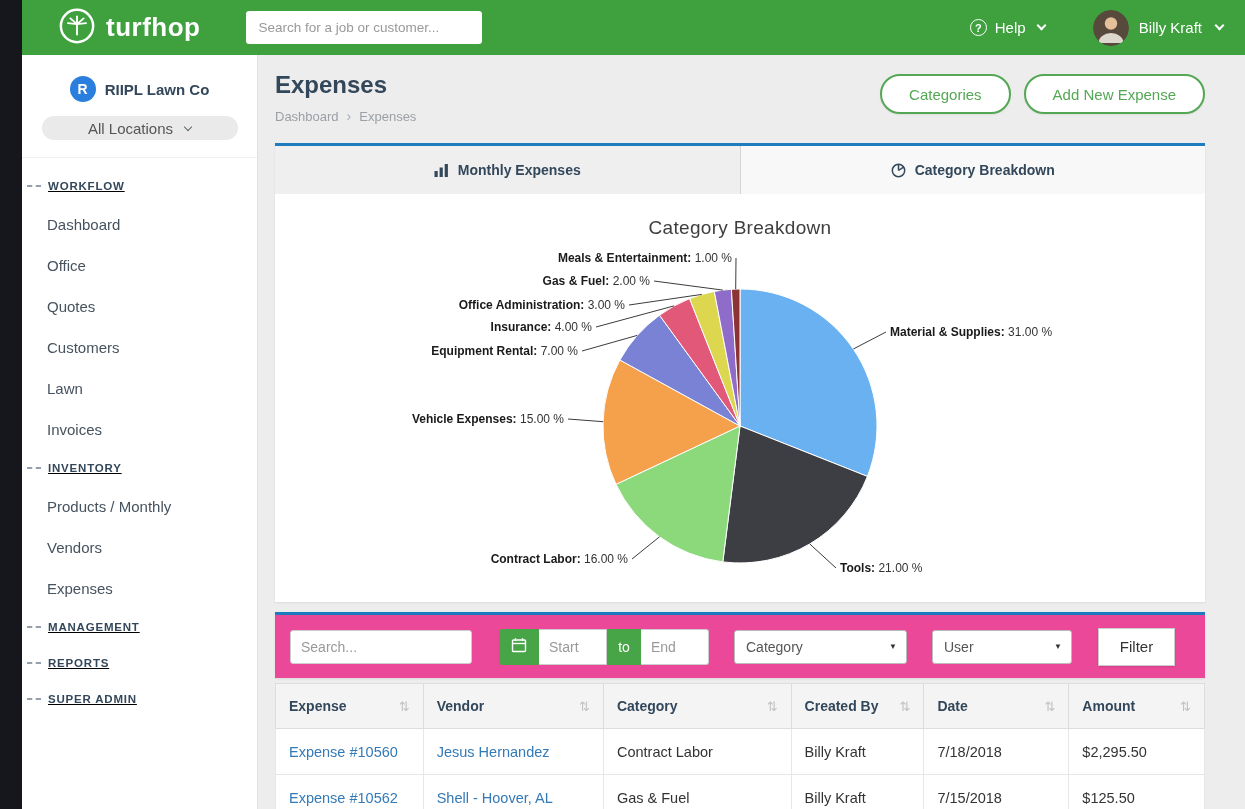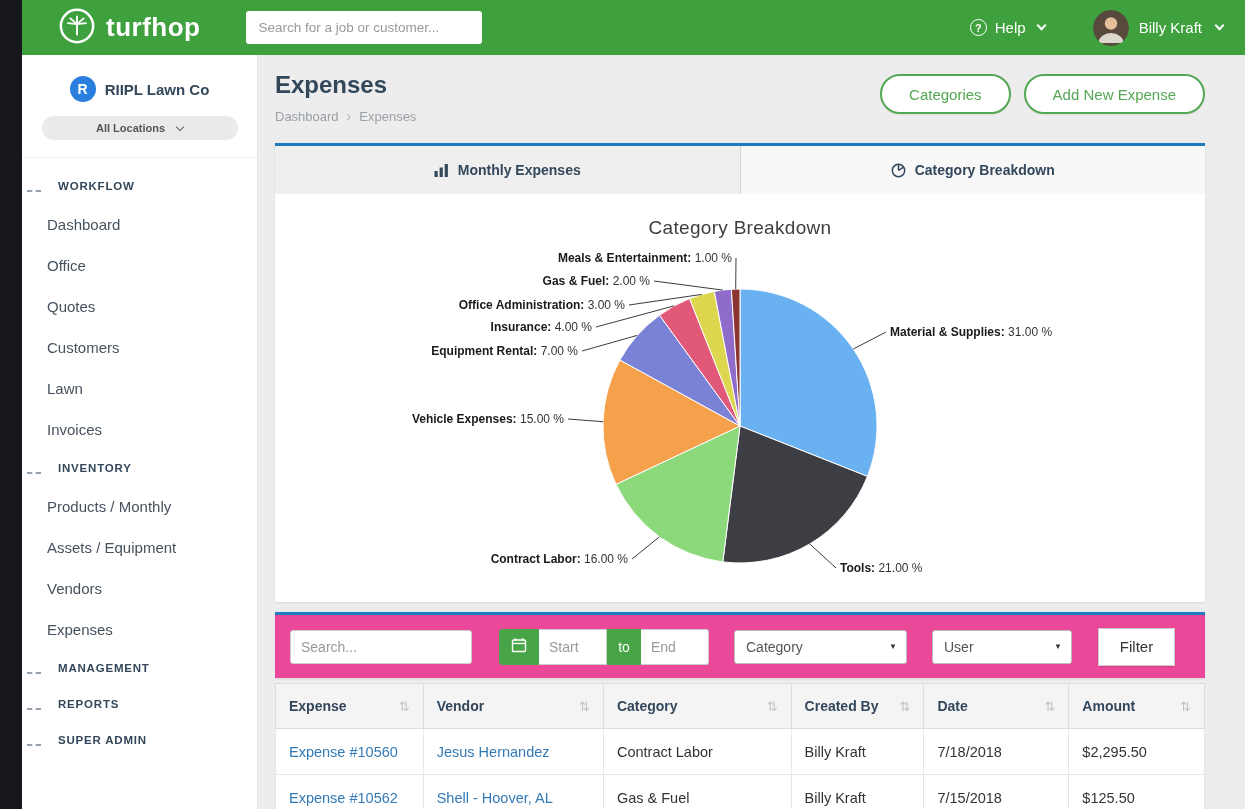--- a/index.html
+++ b/index.html
@@ -47,24 +47,24 @@
   .sidebar-head { padding: 21px 18px 17px; border-bottom: 1px solid #f0f0f0; }
   .company { display: flex; align-items: center; justify-content: center; gap: 9px; cursor: pointer; }
   .company-logo {
     width: 26px; height: 26px; border-radius: 50%; background: #2a7ede; color: #fff;
     font-size: 14px; font-weight: 700; display: flex; align-items: center; justify-content: center;
   }
   .company-name { font-size: 15px; font-weight: 700; color: var(--navy, #33475b); }
   .location-pill {
     margin: 14px auto 0; width: 196px; height: 24px; background: #eaeaea; border-radius: 12px;
     display: flex; align-items: center; justify-content: center; gap: 8px;
-    font-size: 11px; color: #555; cursor: pointer; font-weight: bold;
+    font-size: 15px; color: #555; cursor: pointer;
   }
   .nav { padding-top: 10px; }
-  .nav-section { display: flex; align-items: flex-end; gap: 17px; padding: 12px 6px 12px 5px; cursor: pointer; }
+  .nav-section { display: flex; align-items: center; gap: 7px; padding: 12px 6px 12px 5px; cursor: pointer; text-decoration: underline; }
   .dash-icon { width: 14px; border-top: 2px dashed #94a1ad; }
   .nav-section-label { font-size: 11.5px; font-weight: 700; color: var(--navy, #33475b); letter-spacing: .8px; }
   .nav-item { padding: 12px 10px 12px 25px; font-size: 15px; color: #46525e; cursor: pointer; }
 
   
   .main { flex: 1; min-width: 0; padding: 17px 40px 0 17px; overflow: hidden; }
   .page-head { display: flex; justify-content: space-between; align-items: flex-start; }
   .page-title { font-size: 24px; line-height: 26px; font-weight: 600; color: var(--navy, #33475b); }
   .breadcrumb { margin-top: 10px; font-size: 13px; color: #9aa0a6; display: flex; align-items: center; gap: 8px; }
   .crumb { cursor: pointer; }
@@ -212,21 +212,20 @@
             <div class="nav-item">Office</div>
             <div class="nav-item">Quotes</div>
             <div class="nav-item">Customers</div>
             <div class="nav-item">Lawn</div>
             <div class="nav-item">Invoices</div>
             <div class="nav-section">
               <span class="dash-icon"></span>
               <span class="nav-section-label">INVENTORY</span>
             </div>
             <div class="nav-item">Products / Monthly</div>
-            <div class="nav-item">Assets / Equipment</div>
             <div class="nav-item">Vendors</div>
             <div class="nav-item">Expenses</div>
             <div class="nav-section">
               <span class="dash-icon"></span>
               <span class="nav-section-label">MANAGEMENT</span>
             </div>
             <div class="nav-section">
               <span class="dash-icon"></span>
               <span class="nav-section-label">REPORTS</span>
             </div>

